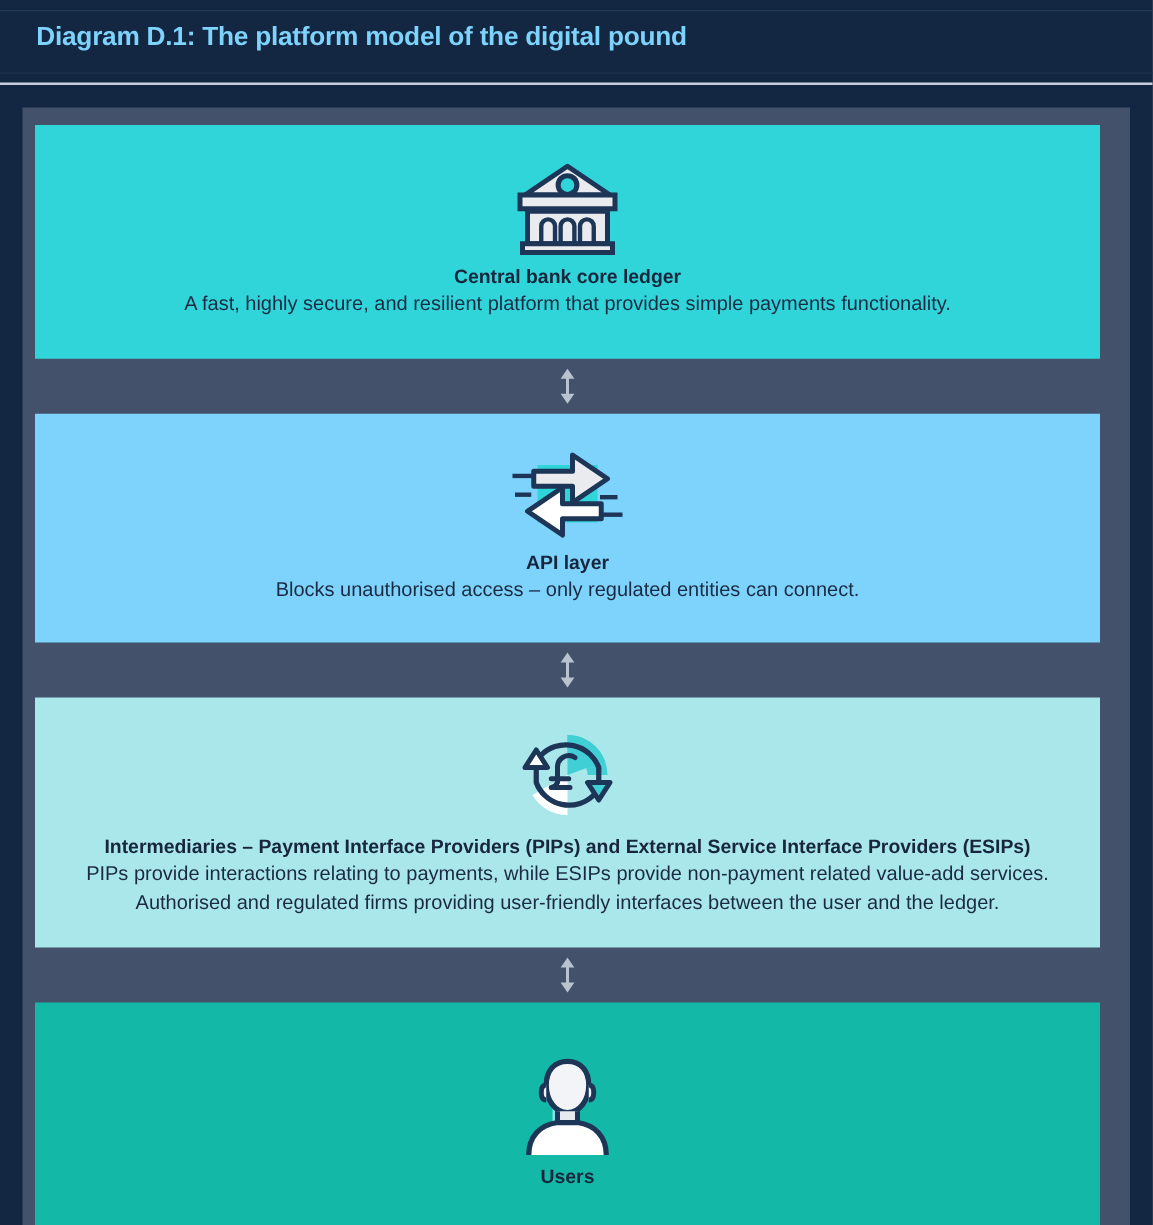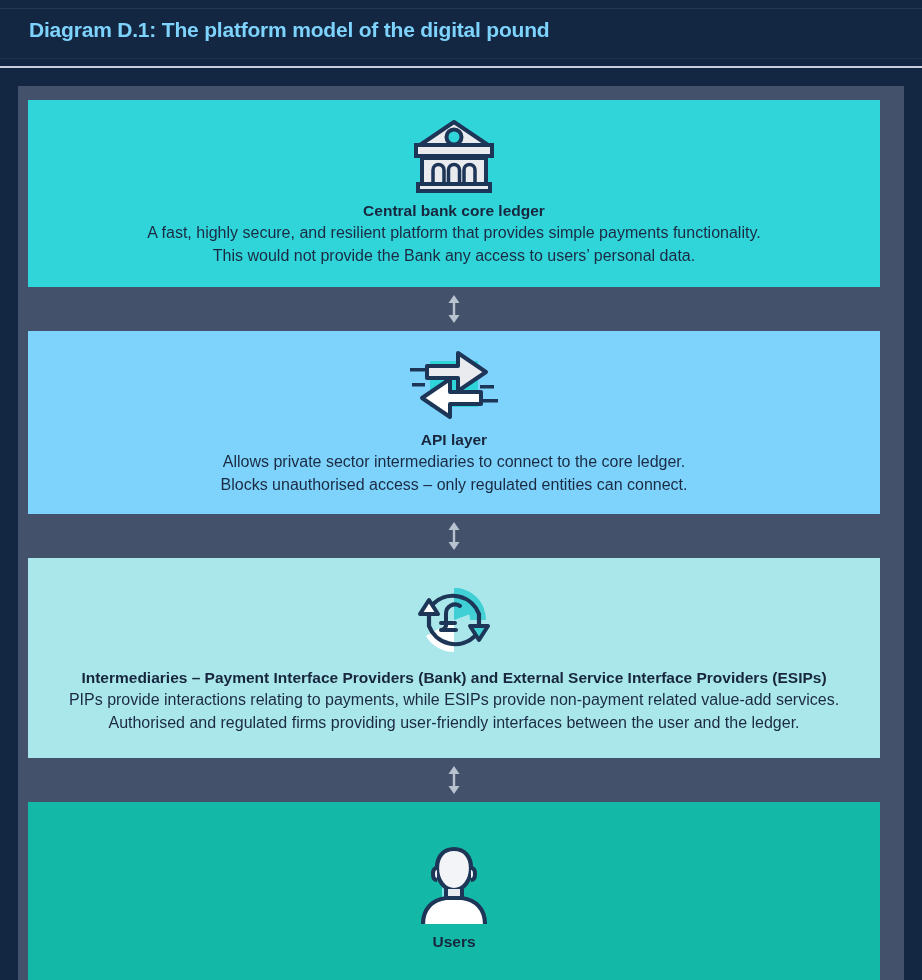--- a/index.html
+++ b/index.html
@@ -144,21 +144,20 @@
 
           <path d="M25 66 L25 52 a5.5 5.5 0 0 1 11 0 L36 66" fill="none" stroke="#1d3557" stroke-width="3.5"></path>
           <path d="M40.5 66 L40.5 52 a5.5 5.5 0 0 1 11 0 L51.5 66" fill="none" stroke="#1d3557" stroke-width="3.5"></path>
           <path d="M56 66 L56 52 a5.5 5.5 0 0 1 11 0 L67 66" fill="none" stroke="#1d3557" stroke-width="3.5"></path>
 
           <rect x="10" y="66" width="72" height="7" fill="#e9ebef" stroke="#1d3557" stroke-width="4"></rect>
         </svg>
       </div>
       <div class="layer-heading">Central bank core ledger</div>
       <div class="layer-line">A fast, highly secure, and resilient platform that provides simple payments functionality.</div>
-      <div class="layer-line">This would not provide the Bank any access to users’ personal data.</div>
     </div>
 
     <div class="connector">
       <svg width="16" height="30" viewBox="0 0 16 30" aria-hidden="true">
         <polygon points="8,1 13.5,9 2.5,9" fill="#b9c2cf"></polygon>
         <rect x="6.8" y="8" width="2.4" height="14" fill="#b9c2cf"></rect>
         <polygon points="8,29 13.5,21 2.5,21" fill="#b9c2cf"></polygon>
       </svg>
     </div>
 
@@ -172,21 +171,20 @@
 
           <polygon points="73,45 42,45 42,32 14,51 42,70 42,57 73,57" fill="#ffffff" stroke="#1d3557" stroke-width="4" stroke-linejoin="round"></polygon>
 
           <rect x="2" y="21" width="17" height="3.5" fill="#1d3557"></rect>
           <rect x="4" y="36" width="13" height="3.5" fill="#1d3557"></rect>
           <rect x="72" y="38" width="14" height="3.5" fill="#1d3557"></rect>
           <rect x="74" y="52" width="16" height="3.5" fill="#1d3557"></rect>
         </svg>
       </div>
       <div class="layer-heading">API layer</div>
-      <div class="layer-line">Allows private sector intermediaries to connect to the core ledger.</div>
       <div class="layer-line">Blocks unauthorised access – only regulated entities can connect.</div>
     </div>
 
     <div class="connector">
       <svg width="16" height="30" viewBox="0 0 16 30" aria-hidden="true">
         <polygon points="8,1 13.5,9 2.5,9" fill="#b9c2cf"></polygon>
         <rect x="6.8" y="8" width="2.4" height="14" fill="#b9c2cf"></rect>
         <polygon points="8,29 13.5,21 2.5,21" fill="#b9c2cf"></polygon>
       </svg>
     </div>
@@ -204,21 +202,21 @@
 
           <polygon points="69,62 60,48 78,48" fill="#3fcfd4" stroke="#1d3557" stroke-width="4" stroke-linejoin="round"></polygon>
 
           <path d="M65 58 a28 28 0 0 1 -46 -10 L19 30" fill="none" stroke="#1d3557" stroke-width="4.2" stroke-linecap="round"></path>
 
           <polygon points="19,22 28,36 10,36" fill="#ffffff" stroke="#1d3557" stroke-width="4" stroke-linejoin="round"></polygon>
 
           <path d="M50 28 a9 9 0 0 0 -14 7.5 L36 45 L31 45 M31 52 L46 52 M36 45 L45 45 M36 45 L36 48 a7 7 0 0 1 -5 4" fill="none" stroke="#1d3557" stroke-width="4" stroke-linecap="round" stroke-linejoin="round"></path>
         </svg>
       </div>
-      <div class="layer-heading">Intermediaries – Payment Interface Providers (Bank) and External Service Interface Providers (ESIPs)</div>
+      <div class="layer-heading">Intermediaries – Payment Interface Providers (PIPs) and External Service Interface Providers (ESIPs)</div>
       <div class="layer-line">PIPs provide interactions relating to payments, while ESIPs provide non-payment related value-add services.</div>
       <div class="layer-line">Authorised and regulated firms providing user-friendly interfaces between the user and the ledger.</div>
     </div>
 
     <div class="connector">
       <svg width="16" height="30" viewBox="0 0 16 30" aria-hidden="true">
         <polygon points="8,1 13.5,9 2.5,9" fill="#b9c2cf"></polygon>
         <rect x="6.8" y="8" width="2.4" height="14" fill="#b9c2cf"></rect>
         <polygon points="8,29 13.5,21 2.5,21" fill="#b9c2cf"></polygon>
       </svg>

